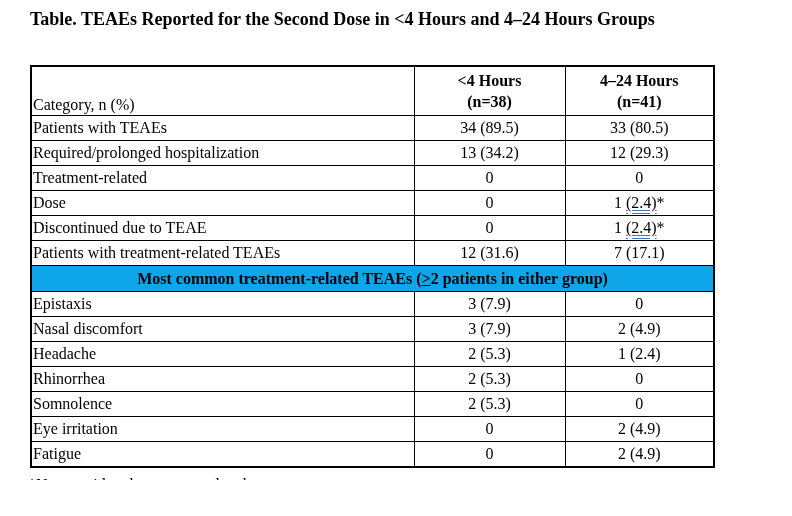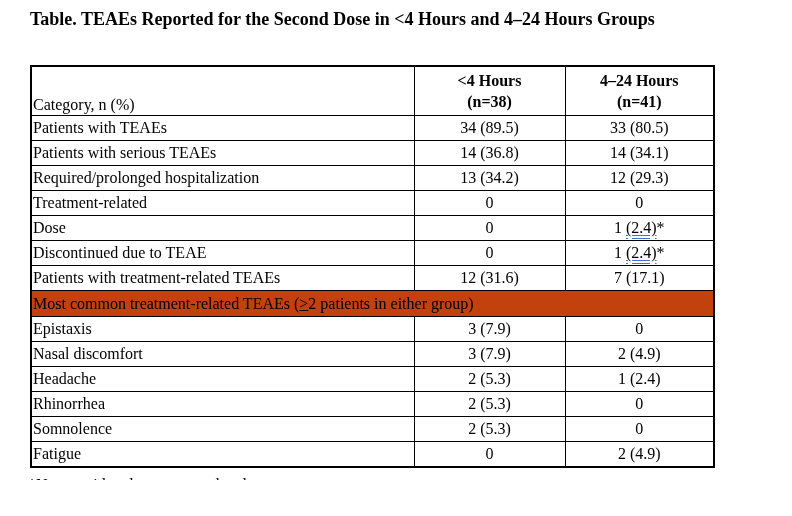--- a/index.html
+++ b/index.html
@@ -45,24 +45,25 @@
   th.grp {
     text-align: center;
     vertical-align: middle;
     font-weight: bold;
     line-height: 21px;
   }
   td.cat { text-align: left; height: 22px; line-height: 20px; margin-left: 44px; }
   td.num { text-align: center; line-height: 20px; }
   td.indent { padding-left: 34px; }
   td.section {
-    background: #c2410c;
-    text-align: left;
+    background: #0ea5e9;
+    text-align: center;
     height: 23px;
     line-height: 21px;
+    font-weight: bold;
   }
   .geq { text-decoration: underline; }
   .gru {
     text-decoration-line: underline;
     text-decoration-style: double;
     text-decoration-color: #4472c4;
     text-underline-offset: 2px;
   }
   .footnote {
     position: absolute;
@@ -94,25 +95,20 @@
       <th class="grp">
         <div>4–24 Hours</div>
         <div>(n=41)</div>
       </th>
     </tr>
 
     <tr>
       <td class="cat">Patients with TEAEs</td>
       <td class="num">34 (89.5)</td>
       <td class="num">33 (80.5)</td>
-    </tr>
-    <tr>
-      <td class="cat">Patients with serious TEAEs</td>
-      <td class="num">14 (36.8)</td>
-      <td class="num">14 (34.1)</td>
     </tr>
     <tr>
       <td class="cat indent">Required/prolonged hospitalization</td>
       <td class="num">13 (34.2)</td>
       <td class="num">12 (29.3)</td>
     </tr>
     <tr>
       <td class="cat indent">Treatment-related</td>
       <td class="num">0</td>
       <td class="num">0</td>
@@ -156,20 +152,25 @@
       <td class="cat indent">Rhinorrhea</td>
       <td class="num">2 (5.3)</td>
       <td class="num">0</td>
     </tr>
     <tr>
       <td class="cat indent">Somnolence</td>
       <td class="num">2 (5.3)</td>
       <td class="num">0</td>
     </tr>
     <tr>
+      <td class="cat indent">Eye irritation</td>
+      <td class="num">0</td>
+      <td class="num">2 (4.9)</td>
+    </tr>
+    <tr>
       <td class="cat indent">Fatigue</td>
       <td class="num">0</td>
       <td class="num">2 (4.9)</td>
     </tr>
   </tbody>
     </table>
 
   <div class="footnote">*Not considered treatment-related.</div>
 
 </div>

